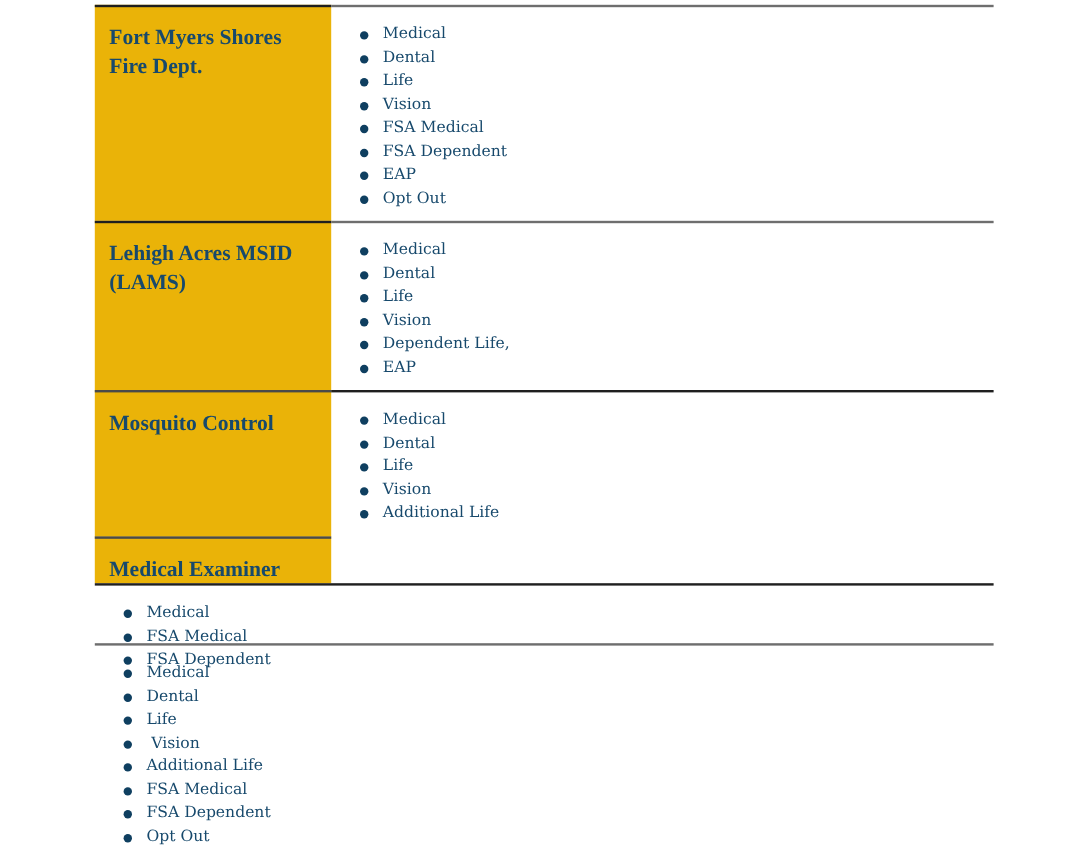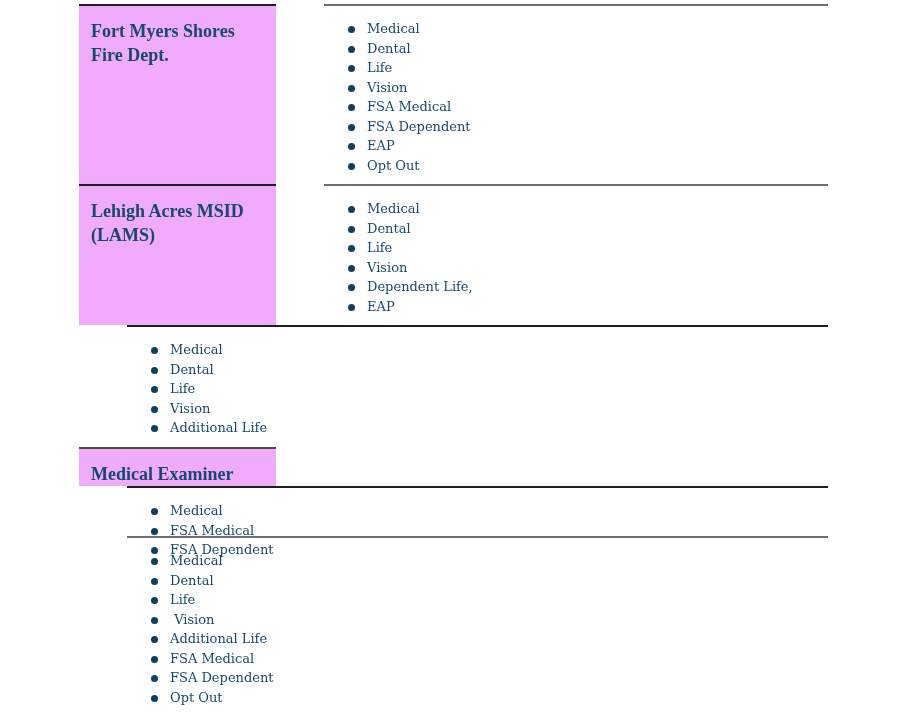--- a/index.html
+++ b/index.html
@@ -1,23 +1,23 @@
 <!DOCTYPE html>
 <html><head>
   <meta charset="utf-8">
   <style>
     html, body { margin: 0; padding: 0; background: #ffffff; }
     body { width: 901px; height: 714px; overflow: hidden; position: relative;
            font-family: "DejaVu Serif", "Liberation Serif", serif; }
     .table { position: absolute; left: 79px; top: 4px; width: 749px; }
     .row { display: flex; }
-    .cell-left { width: 197px; background: #f0abfc; box-sizing: border-box;
+    .cell-left { width: 197px; background: #eab308; box-sizing: border-box;
                  padding: 13px 12px 0 12px; border-top: 2px solid #1f1f1f; }
     .cell-right { flex: 1; box-sizing: border-box; padding: 13px 0 0 24px;
-                  border-top: 2px solid #6e6e6e; margin-left: 48px; }
+                  border-top: 2px solid #6e6e6e; }
     .row.alt .cell-left { border-top-color: #4a4a4a; }
     .row.alt .cell-right { border-top-color: #1f1f1f; }
     .name { color: #17496c; font-weight: bold; font-size: 16.5px; line-height: 24px;
             font-family: "Liberation Serif", "DejaVu Serif", serif; font-size: 18px; }
     ul { margin: 0; padding: 0; list-style: none; }
     li { position: relative; padding-left: 19px; color: #17496c; font-size: 14px;
          line-height: 19.5px; font-family: "DejaVu Serif", serif; font-size: 13px; }
     li .bullet { position: absolute; left: 0; top: 7px; width: 7px; height: 7px;
                  border-radius: 50%; background: #0f3f60; }
     .r1 { height: 180px; }
@@ -59,20 +59,23 @@
         <li><span class="bullet"></span><span>Dental</span></li>
         <li><span class="bullet"></span><span>Life</span></li>
         <li><span class="bullet"></span><span>Vision</span></li>
         <li><span class="bullet"></span><span>Dependent Life,</span></li>
         <li><span class="bullet"></span><span>EAP</span></li>
       </ul>
     </div>
   </div>
 
   <div class="row r3 alt">
+    <div class="cell-left">
+      <div class="name">Mosquito Control</div>
+    </div>
     <div class="cell-right">
       <ul>
         <li><span class="bullet"></span><span>Medical</span></li>
         <li><span class="bullet"></span><span>Dental</span></li>
         <li><span class="bullet"></span><span>Life</span></li>
         <li><span class="bullet"></span><span>Vision</span></li>
         <li><span class="bullet"></span><span>Additional Life</span></li>
       </ul>
     </div>
   </div>

